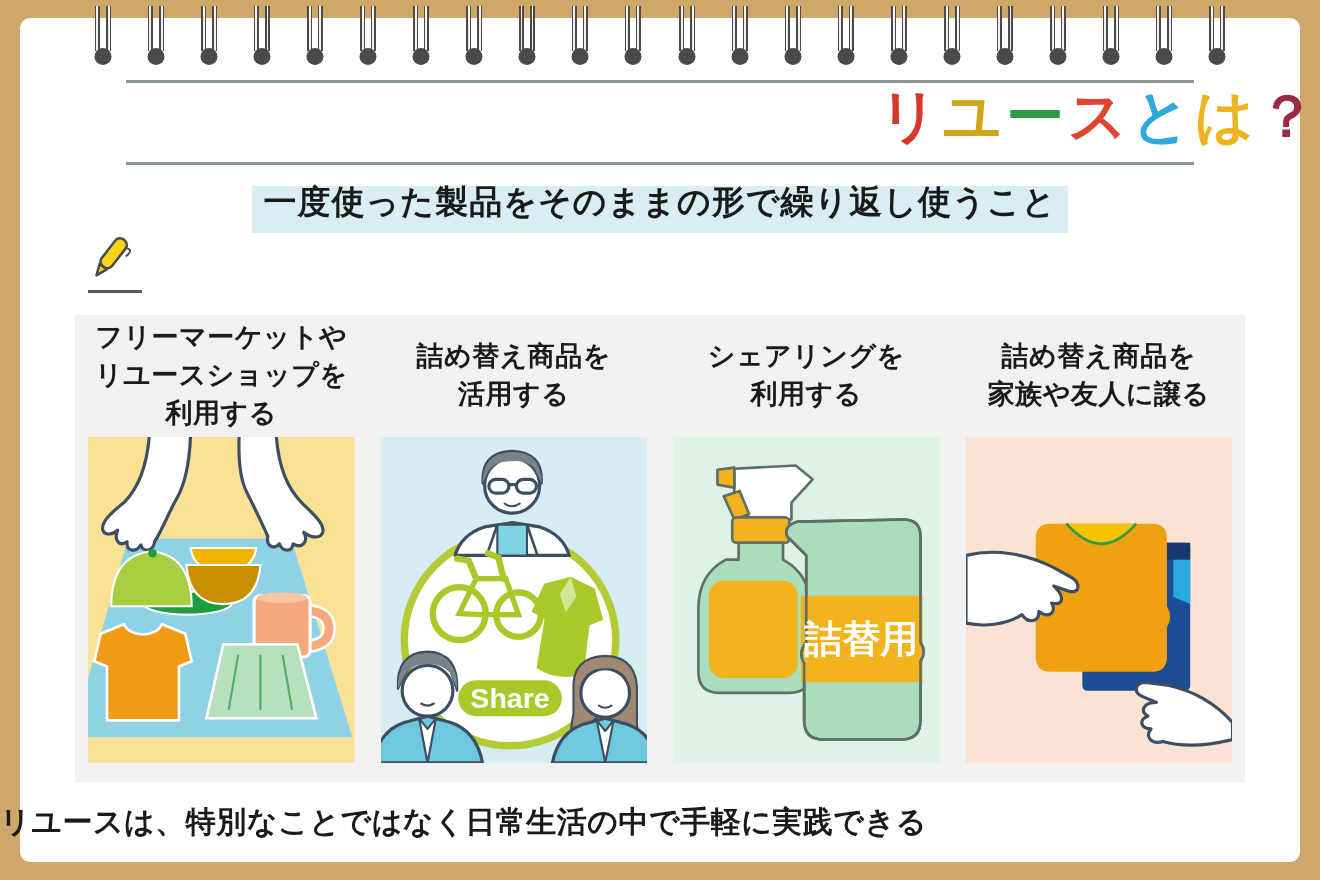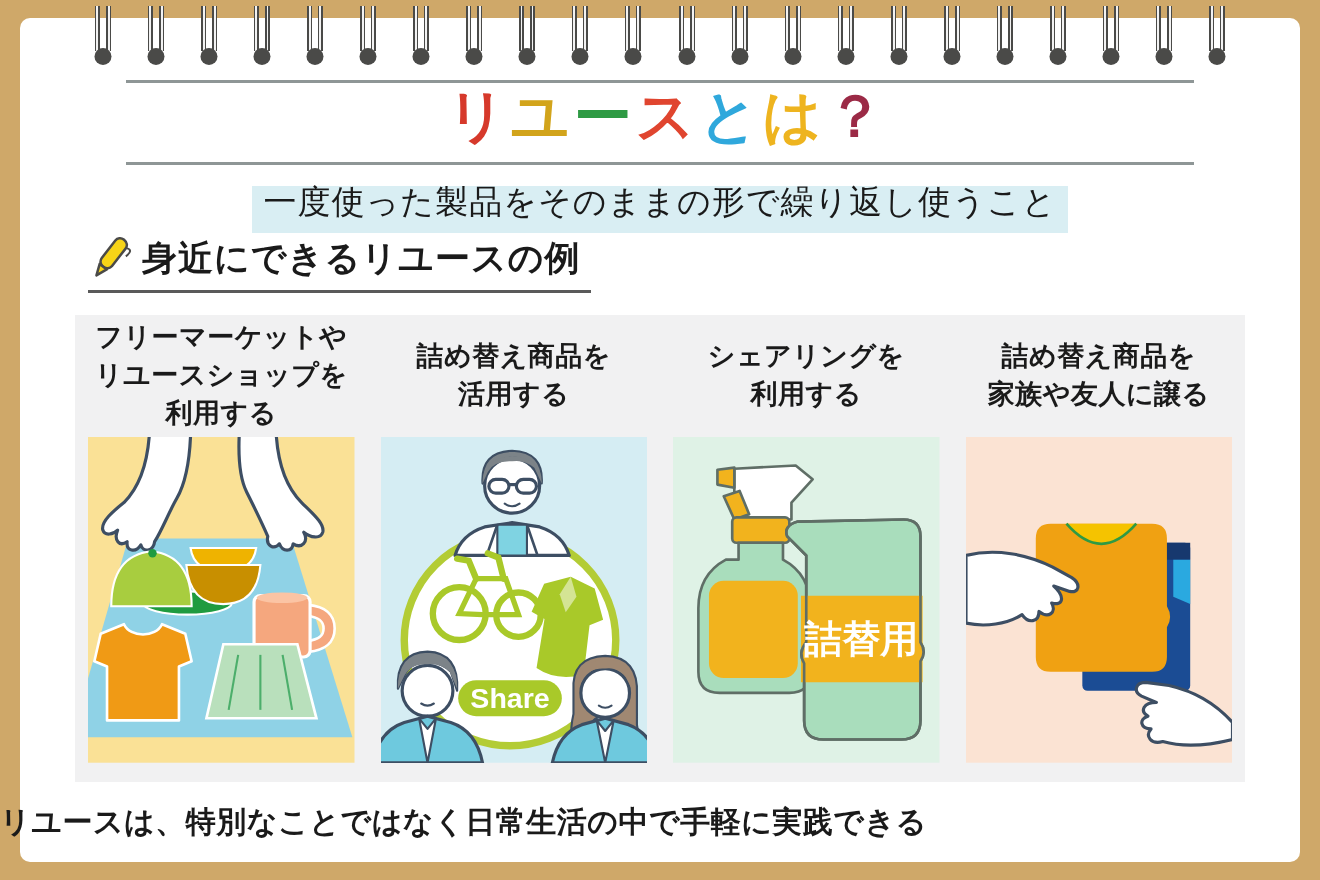--- a/index.html
+++ b/index.html
@@ -28,26 +28,26 @@
   .ring .prong.right { right:1px; }
   .ring .ball {
     position:absolute; left:50%; transform:translateX(-50%); top:42px;
     width:17px; height:17px; border-radius:50%; background:#4A4A48;
   }
   
   .rule { position:absolute; left:126px; right:126px; height:3px; background:#8E9696; z-index:2; }
   .rule.top { top:80px; }
   .rule.bottom { top:162px; }
   .main-title {
-    position:absolute; top:84px; left:15px; right:0; text-align:center;
+    position:absolute; top:84px; left:15px; right:0; text-align:right;
     font-size:58px; font-weight:bold; letter-spacing:4px; line-height:1.1; z-index:3;
   }
   .subtitle-wrap { position:absolute; top:178px; left:0; right:0; text-align:center; z-index:3; }
   .subtitle {
-    display:inline-block; font-size:33px; font-weight:normal; letter-spacing:1px;
+    display:inline-block; font-size:33px; font-weight:bold; letter-spacing:1px;
     padding:2px 12px 8px 12px;
     background:linear-gradient(180deg, rgba(0,0,0,0) 14%, #D9EEF3 14%);
     white-space:nowrap;
   }
   
   .section-head {
     position:absolute; top:234px; left:88px; z-index:3;
     display:inline-flex; align-items:flex-end; gap:10px;
     border-bottom:3px solid #5A5A5A; padding:0 10px 8px 0;
   }
@@ -198,21 +198,20 @@
 </div>
 
 <div class="section-head">
   <svg class="pencil" viewBox="0 0 44 48">
     <g transform="rotate(38 22 24)">
       <rect x="15.5" y="1" width="13" height="34" rx="6" fill="#F7D417" stroke="#4A4A48" stroke-width="2.5"></rect>
       <path d="M17.5,35 L26.5,35 L22,46 Z" fill="#F7D417" stroke="#4A4A48" stroke-width="2.5" stroke-linejoin="round"></path>
       <path d="M29,6 q7,-3 4.5,7" fill="none" stroke="#4A4A48" stroke-width="2"></path>
     </g>
   </svg>
-  <span class="label">身近にできるリユースの例</span>
 </div>
 
 <div class="cards">
 
   <div class="card">
     <div class="card-title">フリーマーケットや
 リユースショップを
 利用する</div>
     <div class="card-illus">
       <svg viewBox="0 0 252 308" preserveAspectRatio="none">

